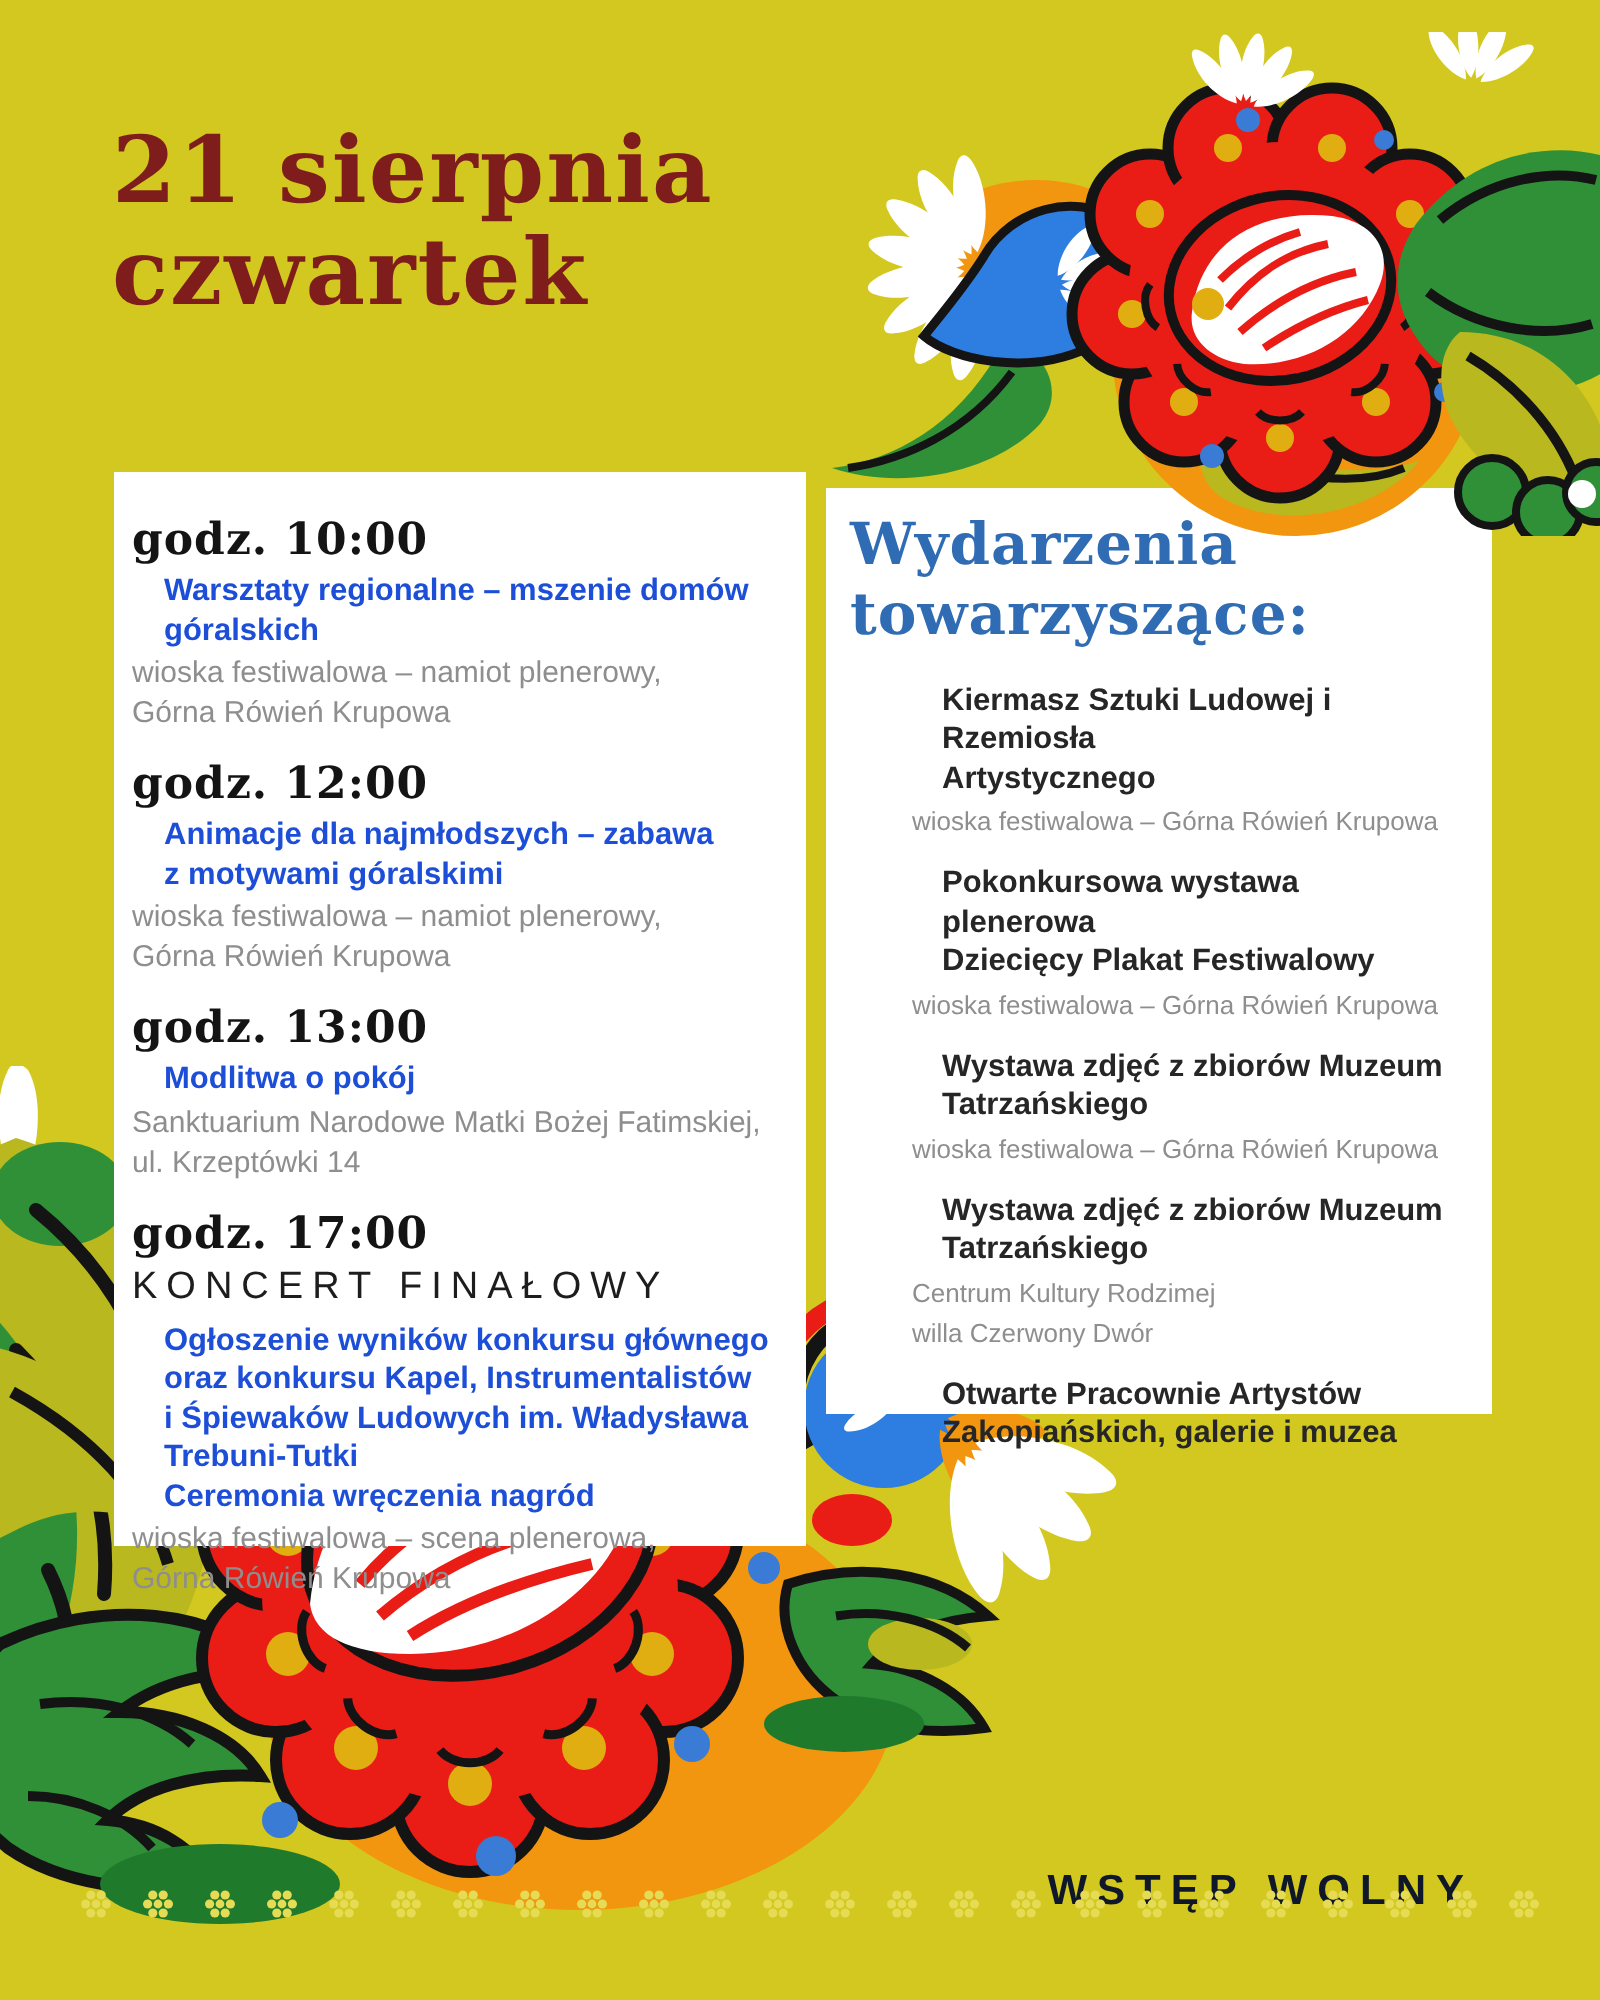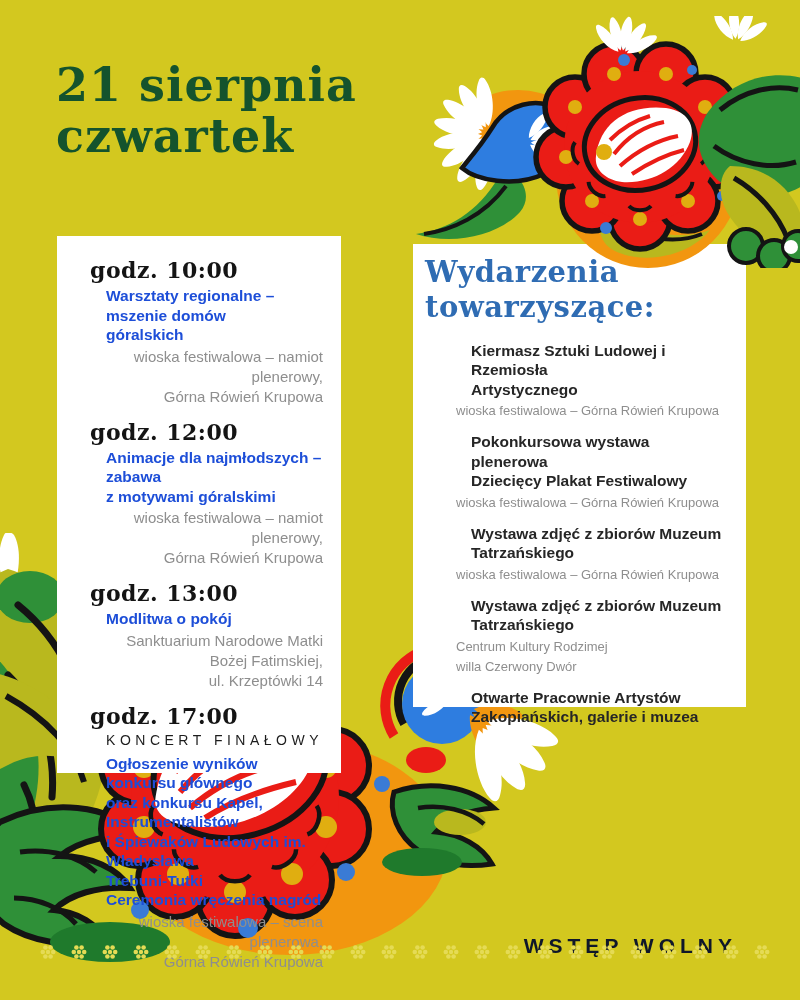--- a/index.html
+++ b/index.html
@@ -7,48 +7,47 @@
     width:800px;height:1000px;position:relative;overflow:hidden;
     background:#d3c81f;
     font-family:"Liberation Sans",sans-serif;
   }
   .ornament{position:absolute;pointer-events:none;}
   #orn-top{left:378px;top:16px;width:424px;height:252px;z-index:3;}
   #orn-left{left:-6px;top:533px;width:152px;height:362px;z-index:1;}
   #orn-bottom{left:-10px;top:612px;width:620px;height:352px;z-index:1;}
 
   .card{position:absolute;background:#ffffff;z-index:2;box-sizing:border-box;}
-  #card-left{left:57px;top:236px;width:284px;height:537px;padding:21px 18px 0 33px;}
+  #card-left{left:57px;top:236px;width:346px;height:537px;padding:21px 18px 0 9px;}
   #card-right{left:413px;top:244px;width:333px;height:463px;padding:11px 16px 0 12px;}
 
   #poster-title{
     position:absolute;left:56px;top:60px;z-index:3;
     font-family:"DejaVu Serif","Liberation Serif",serif;
     font-weight:800;font-size:46px;line-height:1.1;letter-spacing:1px;
-    color:#14532d;white-space:pre-line;
+    color:#7f1d1d;white-space:pre-line;
   }
 
   .time{
     font-family:"DejaVu Serif","Liberation Serif",serif;
     font-weight:700;font-size:22px;color:#141414;letter-spacing:.5px;
     margin:0 0 3px 0;
   }
   .entry{margin-bottom:12px;}
   .entry-heading{
-    font-size:14px;font-weight:500;color:#1d1d1d;letter-spacing:4.5px;
+    font-size:19px;font-weight:500;color:#1d1d1d;letter-spacing:4.5px;
     margin:1px 0 6px 0;
-    text-align:right;
   }
   .entry-title{
     margin-left:16px;font-size:15.5px;font-weight:700;color:#1d4ed8;
     line-height:19.5px;white-space:pre-line;
   }
   .entry-loc{
     font-size:15px;font-weight:400;color:#8e8e8e;line-height:20px;
-    white-space:pre-line;margin-top:2px;text-align:right;
+    white-space:pre-line;margin-top:2px;
   }
 
   .side-heading{
     font-family:"DejaVu Serif","Liberation Serif",serif;
     font-weight:800;font-size:29px;line-height:1.2;color:#2f6cb3;
     white-space:pre-line;margin:0 0 16px 0;letter-spacing:.5px;
   }
   .event{margin-bottom:11px;margin-left:31px;}
   .event-title{
     margin-left:15px;font-size:15.5px;font-weight:700;color:#262626;

